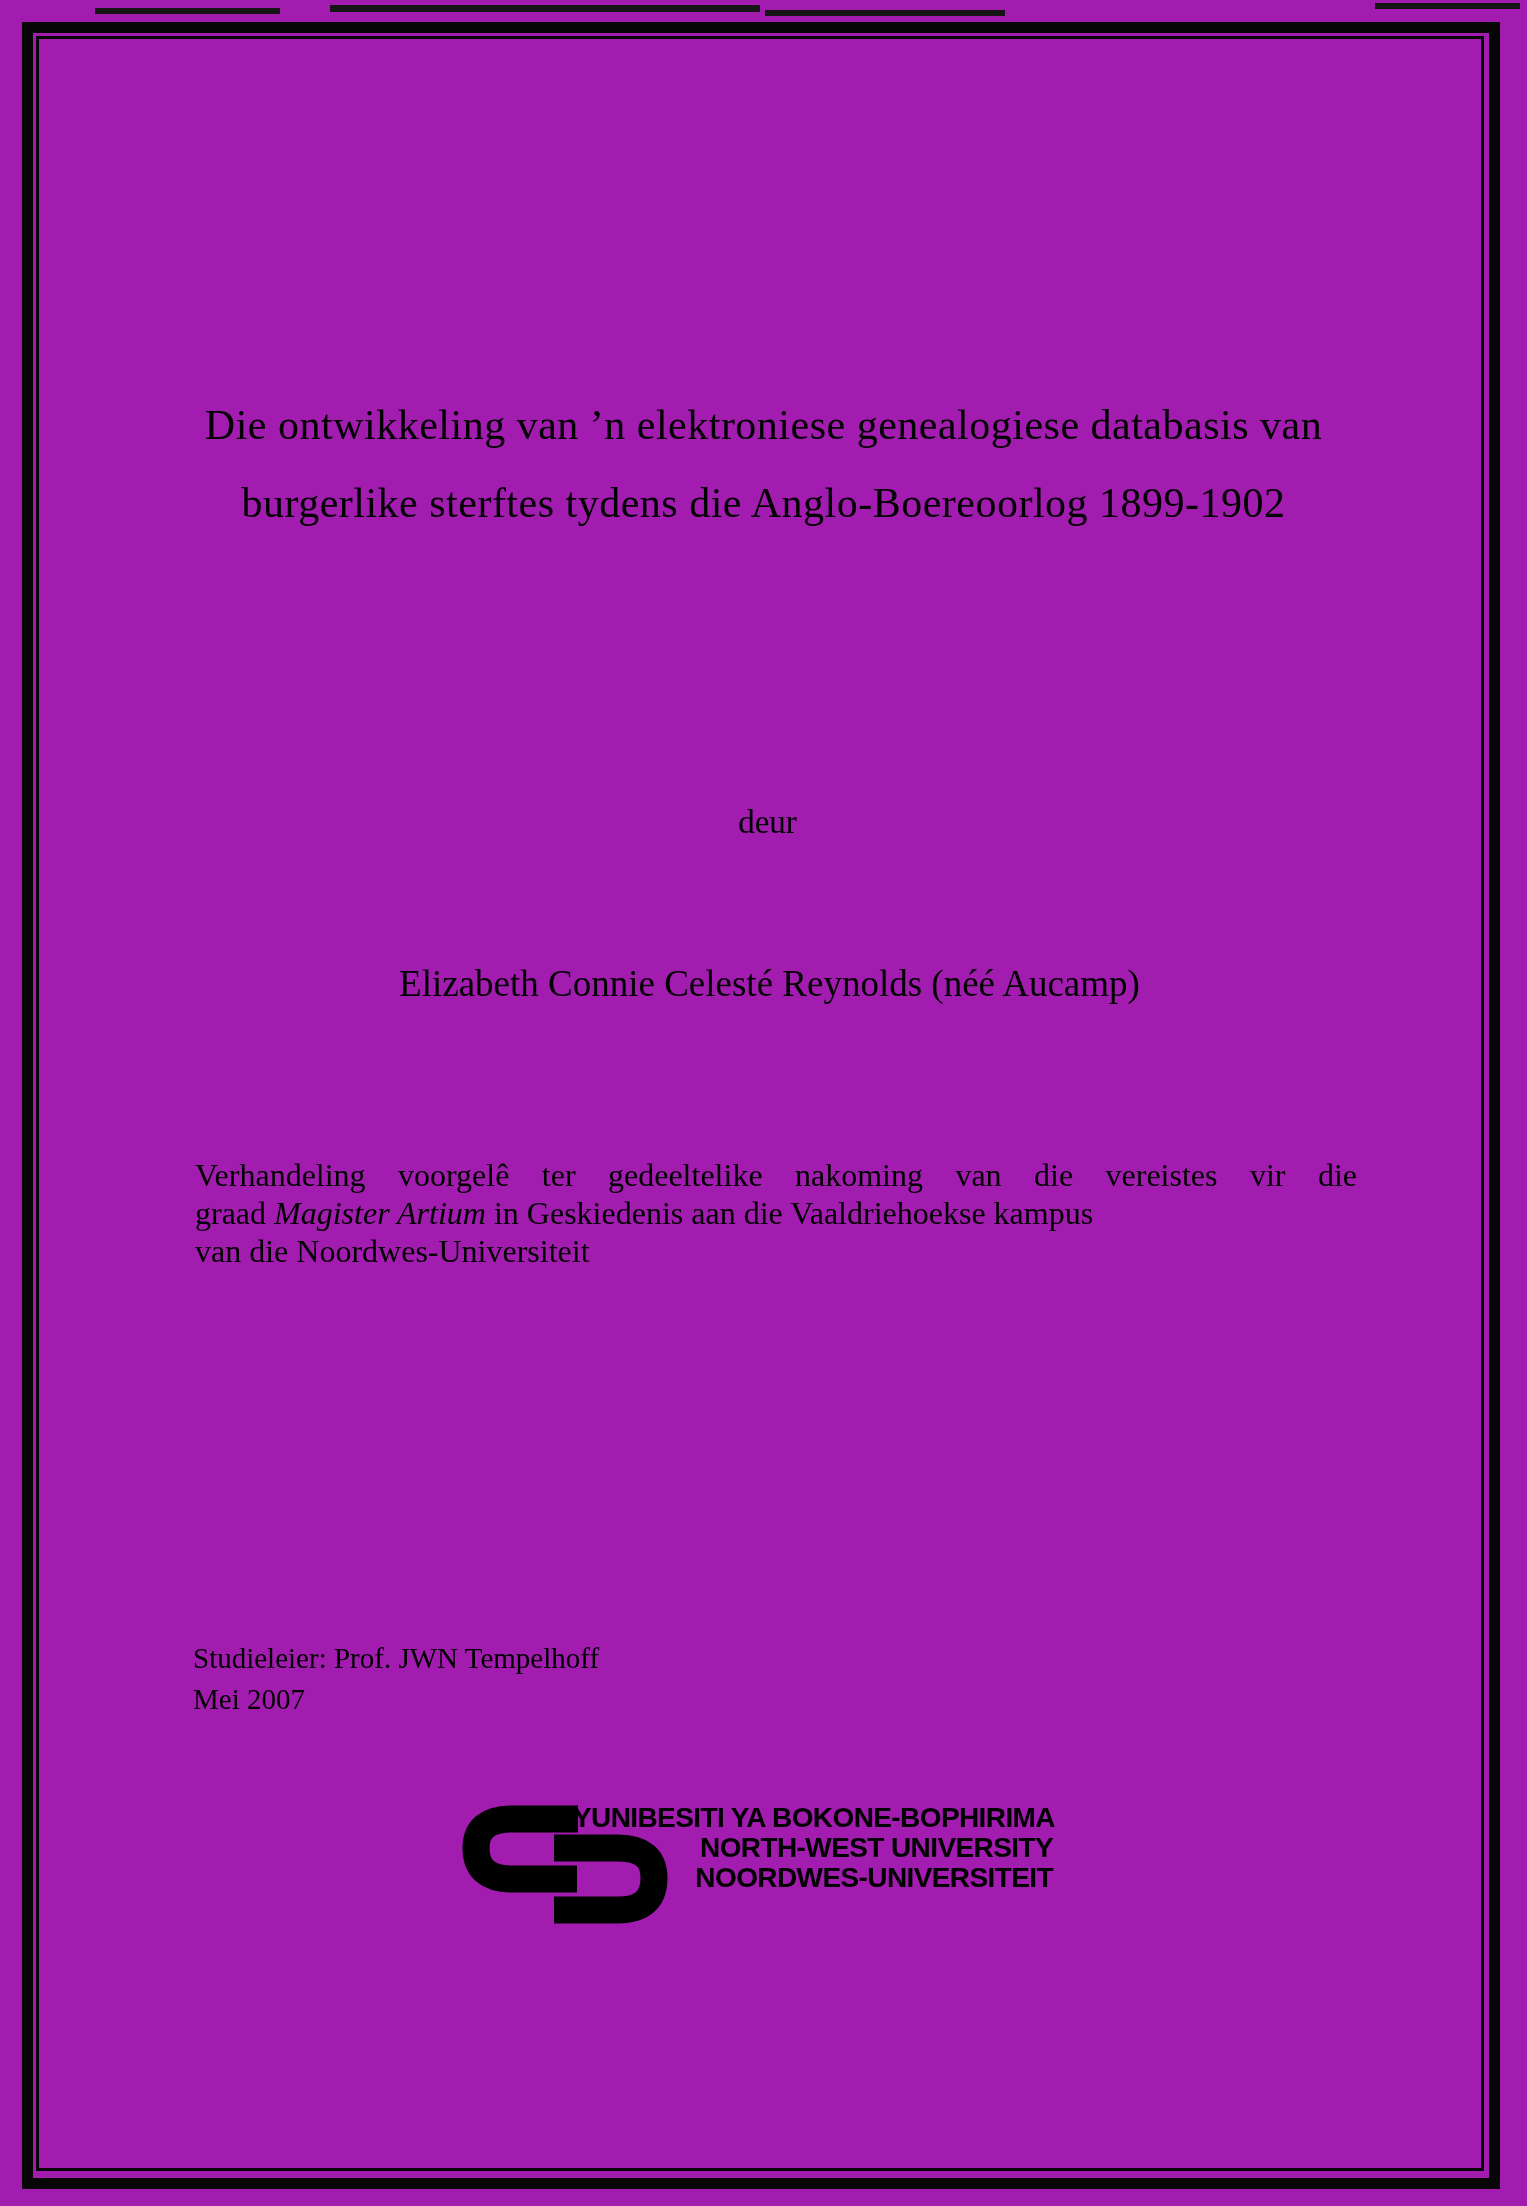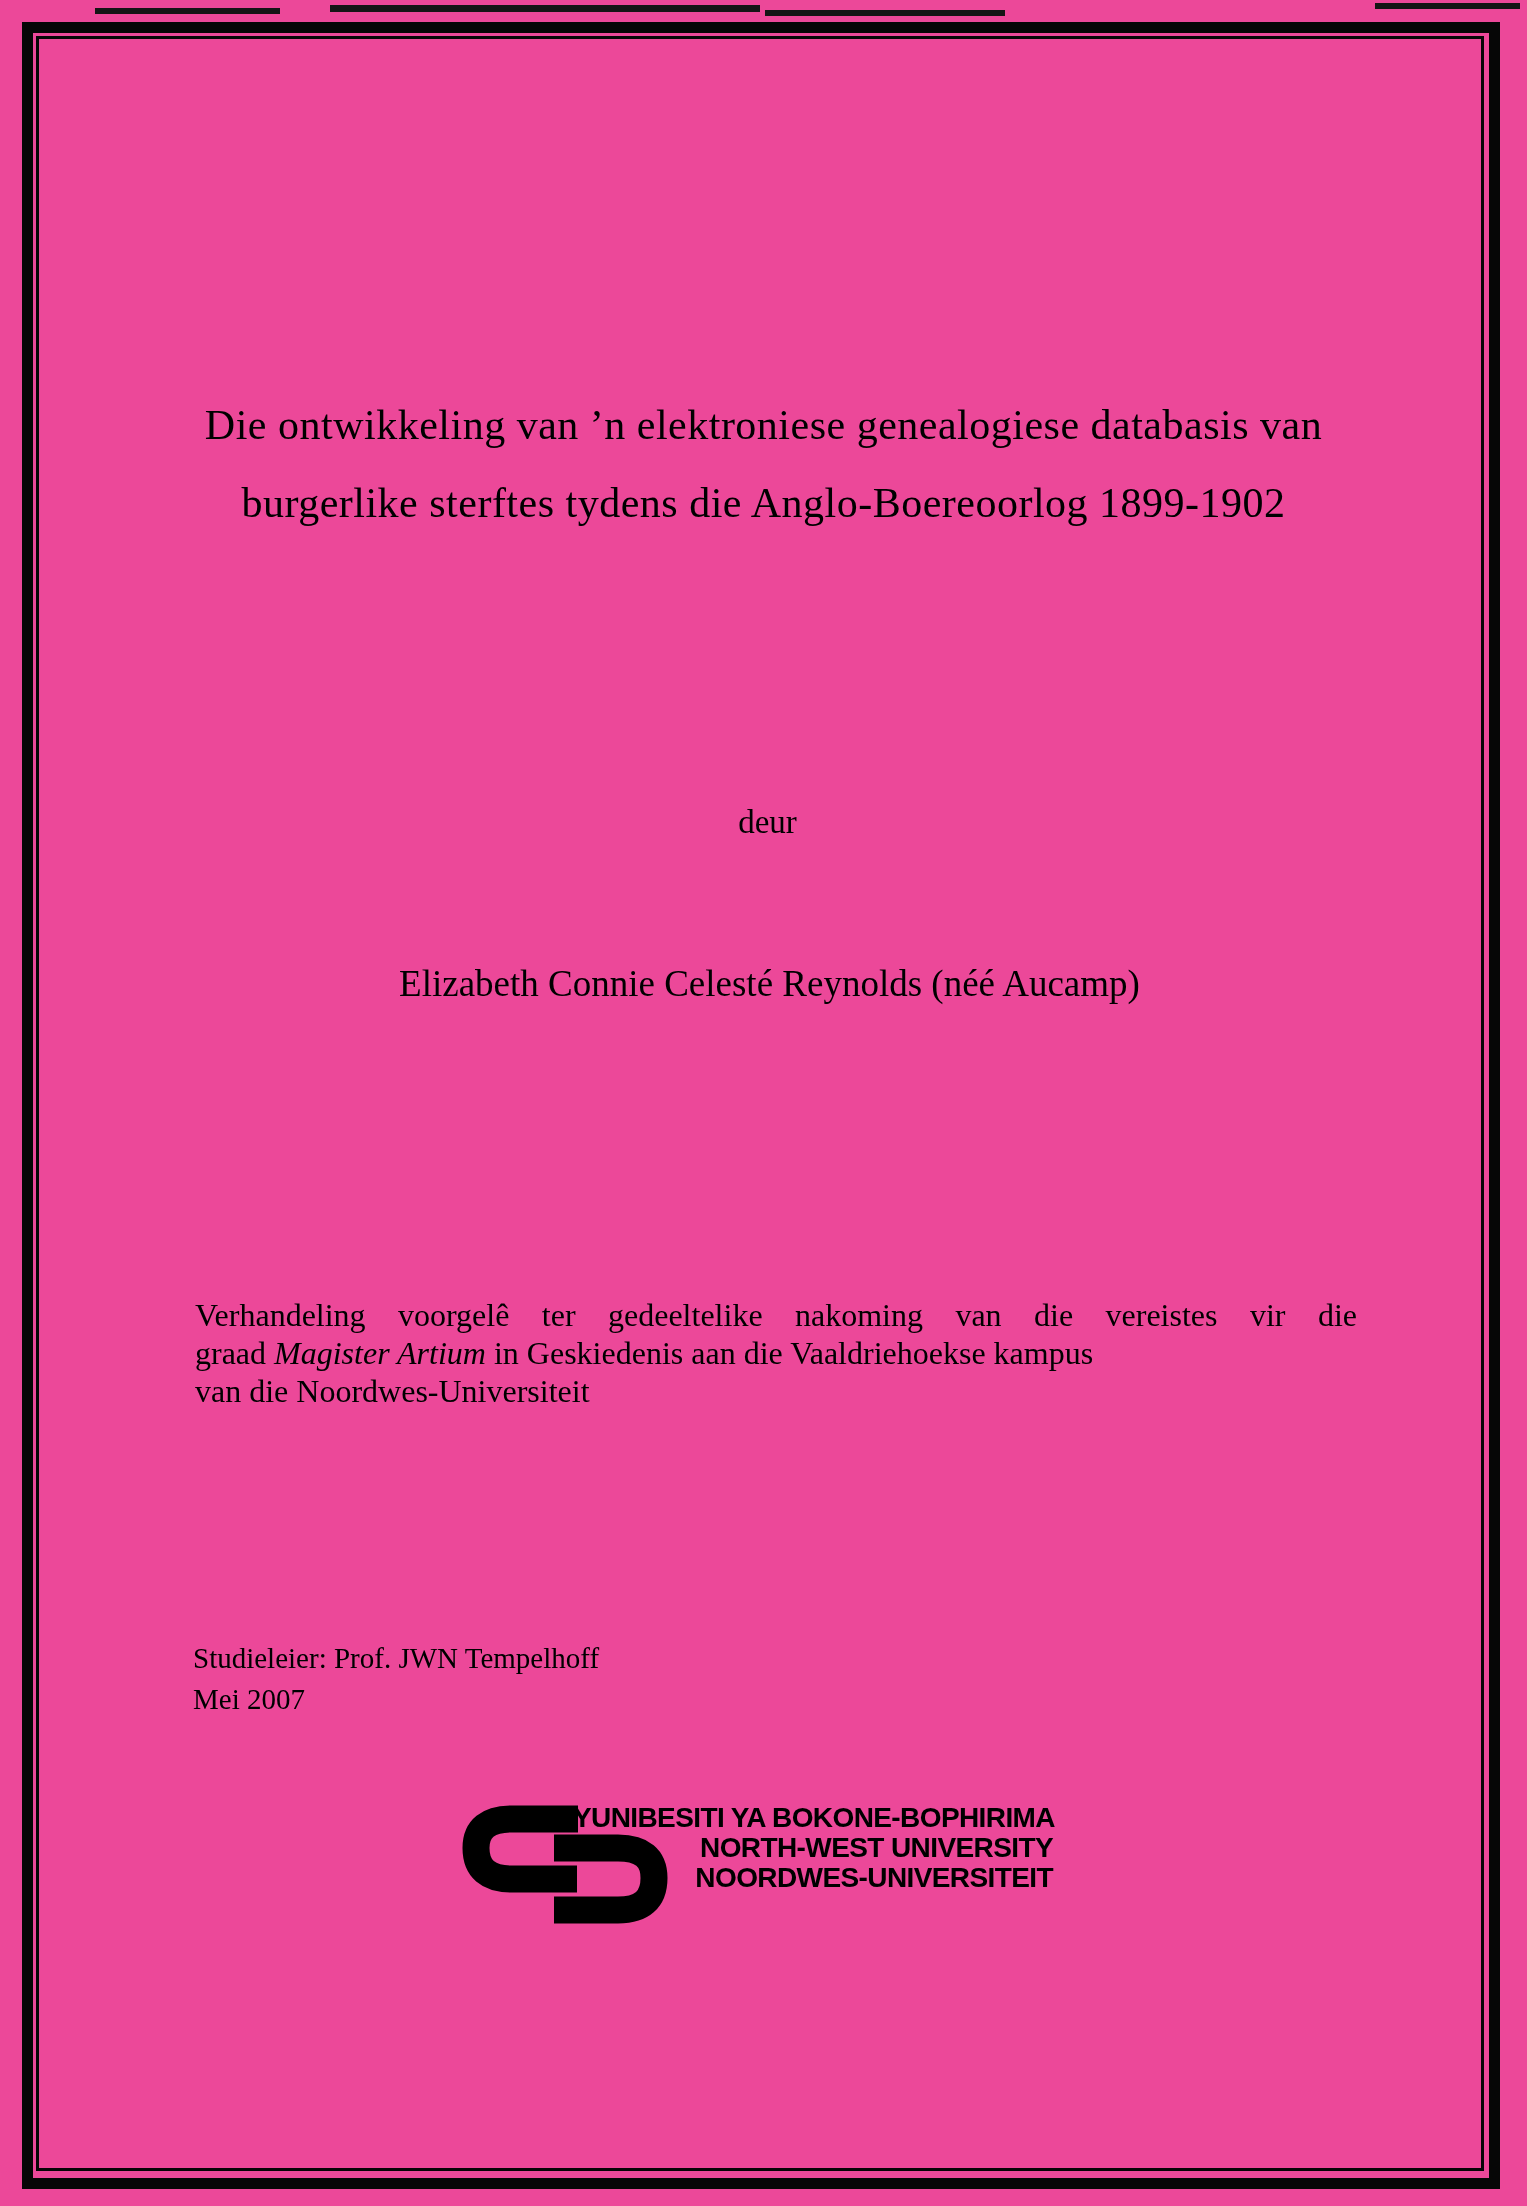--- a/index.html
+++ b/index.html
@@ -1,19 +1,19 @@
 <!DOCTYPE html>
 <html><head>
 <meta charset="utf-8">
 <style>
   html,body{margin:0;padding:0;background:#888;}
   .page{
     position:relative;
     width:1527px;height:2206px;
-    background:#ec4899;
+    background:#a21caf;
     overflow:hidden;
     font-family:"Liberation Serif", serif;
     color:#000;
     margin:0 auto;
   }
   
   .artifact{position:absolute;background:#151515;}
   
   .frame-outer{
     position:absolute;left:22px;top:22px;right:27px;bottom:17px;
@@ -33,21 +33,21 @@
     position:absolute;left:0;right:0;top:802px;
     text-align:center;
     font-size:33px;line-height:40px;padding-left:8px;
   }
   .author{
     position:absolute;left:0;right:0;top:962px;
     text-align:center;
     font-size:37px;line-height:44px;margin-left:12px;
   }
   .statement{
-    position:absolute;left:195px;width:1162px;top:1296px;
+    position:absolute;left:195px;width:1162px;top:1156px;
     font-size:32px;line-height:38px;
   }
   .statement .justified{
     text-align:justify;
     text-align-last:justify;
   }
   .statement em{margin-top:16px;}
   .supervisor-block{
     position:absolute;left:193px;top:1638px;
     font-size:29px;line-height:41px;

